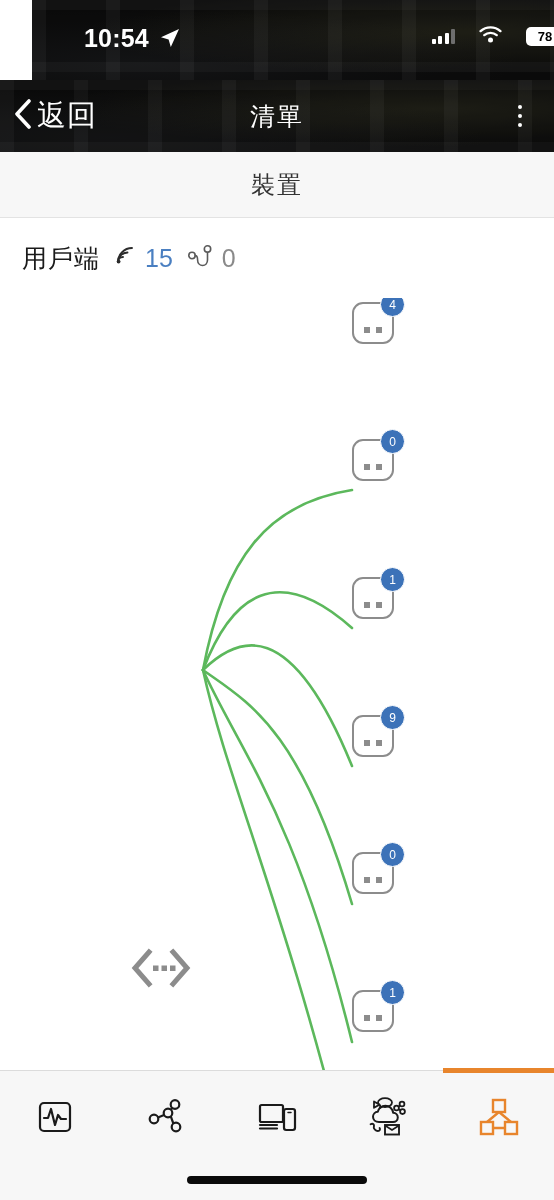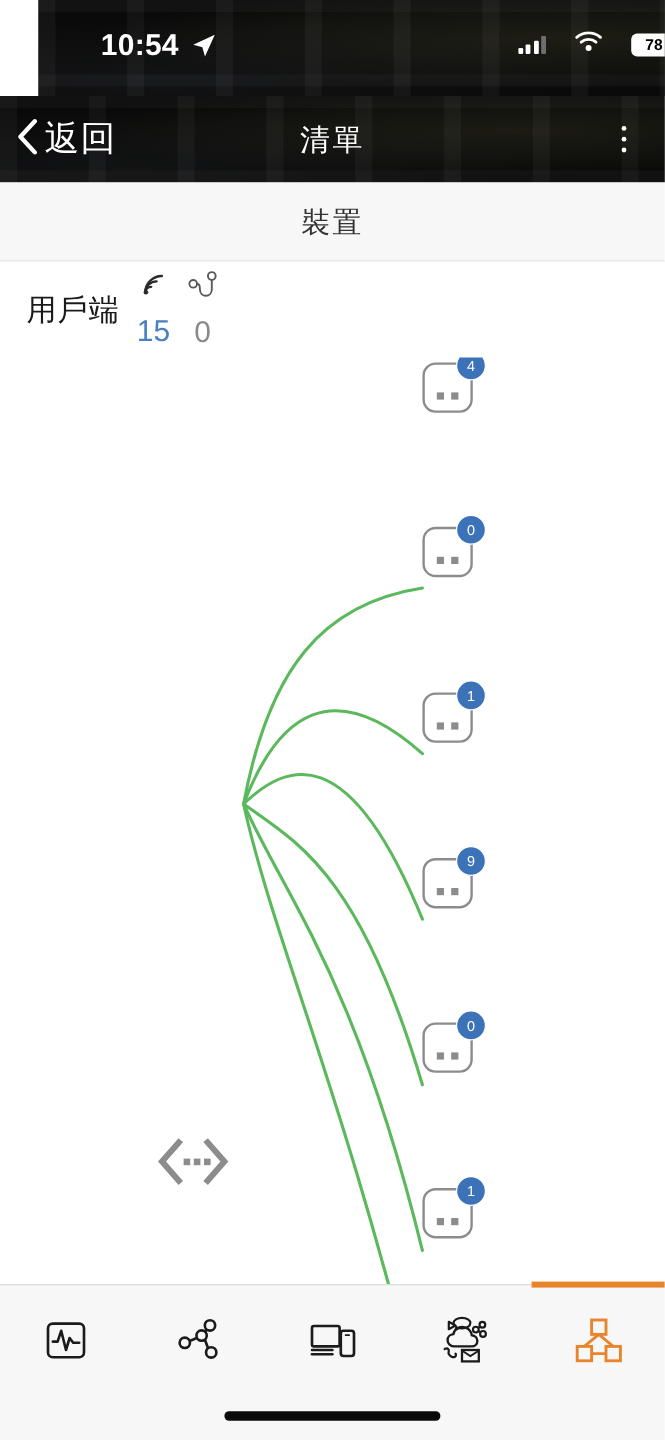--- a/index.html
+++ b/index.html
@@ -89,21 +89,21 @@
     content:""; position:absolute; left:0; right:0; bottom:-1px; height:4px; background:#e8852c;
   }
 
   
   .clients{
     position:absolute; top:218px; left:0; width:554px; height:80px;
     display:flex; align-items:center; padding-left:22px; gap:14px;
     background:#fff;
   }
   .clients-label{ font-size:25px; color:#1a1a1a; letter-spacing:1px; }
-  .cstat{ display:flex; align-items:center; gap:9px;flex-direction:column; }
+  .cstat{ display:flex; gap:9px; }
   .cstat-num{ font-size:25px; }
   .cstat.wireless .cstat-num{ color:#4a7fc1; }
   .cstat.wired .cstat-num{ color:#8a8a8a; }
 
   
   .topology{
     position:absolute; top:298px; left:0; width:554px; height:772px;
     background:#fff; overflow:hidden;
   }
   .topo-svg{ position:absolute; inset:0; }

